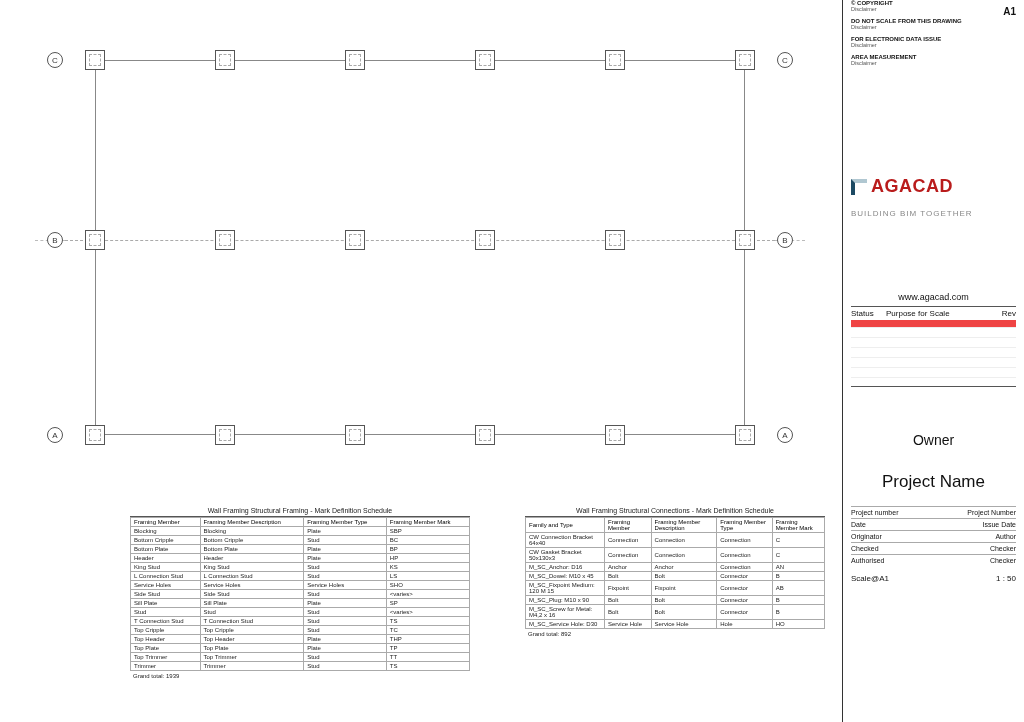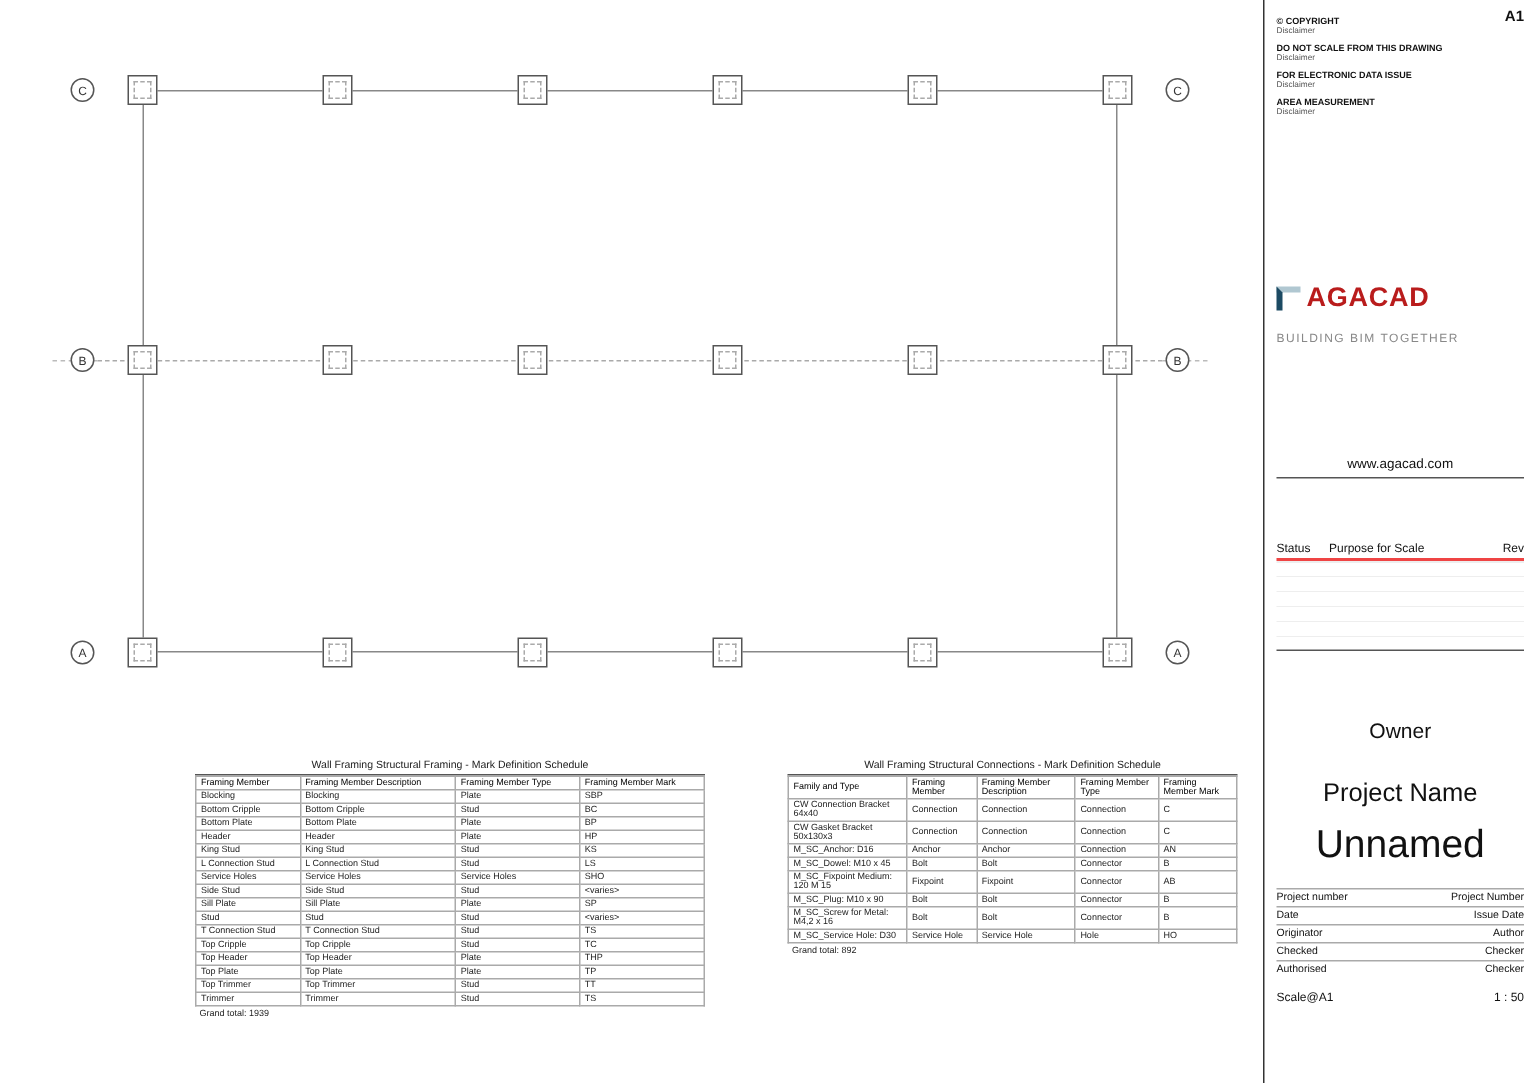--- a/index.html
+++ b/index.html
@@ -35,32 +35,32 @@
   
   .schedules { position:absolute; left:130px; top:505px; right:200px; bottom:5px; }
   .sched { position:absolute; background:#fff; font-size:6px; color:#222; }
   .sched .title { font-size:7px; text-align:center; padding:2px; border-bottom:1px solid #555;}
   .sched table { border-collapse:collapse; width:100%; }
   .sched th,.sched td { border:1px solid #aaa; padding:1px 3px; text-align:left; font-weight:normal;}
   .sched th { color:#000; }
 
   
   .titleblock { position:absolute; right:0; top:0; bottom:0; width:182px;
-                border-left:1px solid #333; padding:12px 8px; font-size:7px; }
+                border-left:1px solid #333; padding:0 8px; font-size:7px; }
   .tb-section { margin-bottom:6px; }
   .tb-label { font-weight:bold; font-size:6px; }
   .tb-sub { font-size:5.5px; color:#555; }
   .sheetnum { position:absolute; top:6px; right:8px; font-size:10px; font-weight:bold;}
   .logoA { display:flex; align-items:center; gap:4px; margin-top:110px; }
   .logoA .mark { width:16px; height:16px; border:4px solid #1c4a63; border-bottom:none; border-right:none;
                  border-top:4px solid #b0c7d1; }
   .logoA .txt { font-size:18px; font-weight:700; letter-spacing:0.5px; color:#b91c1c;}
   .logoA-sub { font-size:8px; letter-spacing:1px; color:#888; margin-top:12px;}
   .urlrow { text-align:center; margin-top:74px; font-size:9px; border-bottom:1px solid #555; padding-bottom:4px;}
-  .revhead { display:flex; font-size:8px; border-bottom:2px solid #ef4444; padding:2px 0;margin-top:40px;}
+  .revhead { display:flex; font-size:8px; border-bottom:7px solid #ef4444; padding:2px 0;}
   .revhead span:nth-child(1){width:35px;}
   .revhead span:nth-child(2){flex:1;}
   .revhead span:nth-child(3){width:25px; text-align:right;}
   .revrows { height:60px; background:repeating-linear-gradient(#eee 0,#eee 1px,transparent 1px,transparent 10px);
              border-bottom:1px solid #555;}
   .owner { text-align:center; font-size:14px; margin-top:45px;}
   .proj  { text-align:center; font-size:17px; margin-top:24px;}
   .big   { text-align:center; font-size:26px; font-weight:400; margin-top:8px;}
   .metarow { display:flex; justify-content:space-between; font-size:7px; border-top:1px solid #aaa;
              padding:2px 0;}
@@ -321,21 +321,20 @@
 
   <div class="revhead">
     <span>Status</span>
     <span>Purpose for Scale</span>
     <span>Rev</span>
   </div>
   <div class="revrows"></div>
 
   <div class="owner">Owner</div>
   <div class="proj">Project Name</div>
-  <div class="big">Unnamed</div>
 
   <div class="metabox" id="metabox">
       <div class="metarow">
         <span>Project number</span>
         <span>Project Number</span>
       </div>
       <div class="metarow">
         <span>Date</span>
         <span>Issue Date</span>
       </div>

